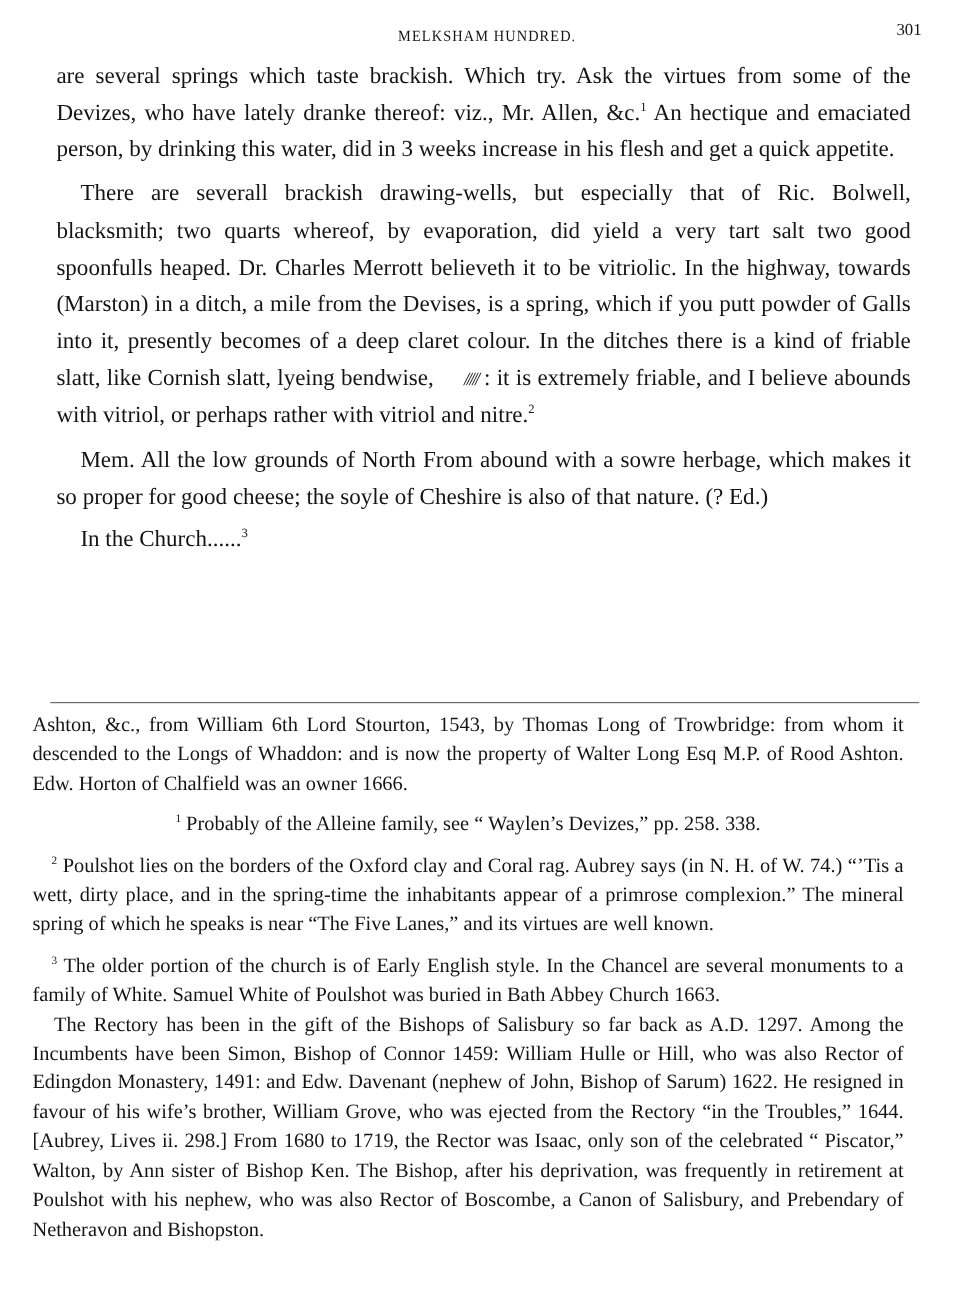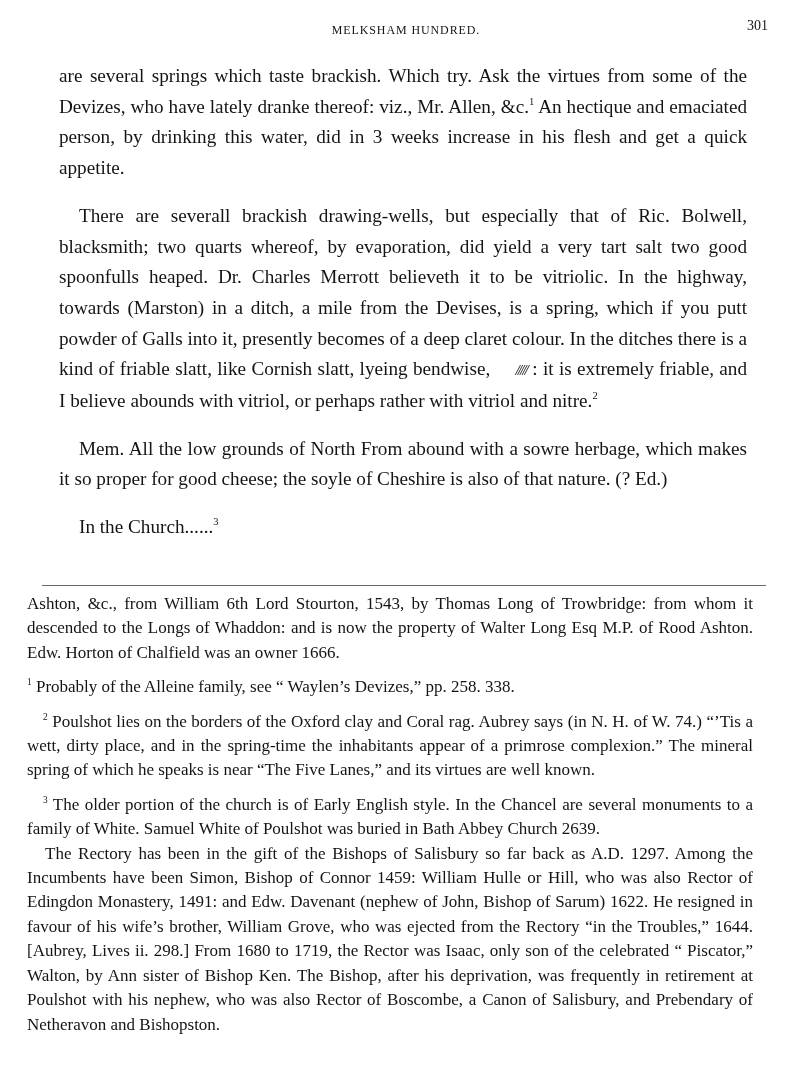--- a/index.html
+++ b/index.html
@@ -18,36 +18,36 @@
       transform: scaleX(0.92);
     }
     .page-num {
       position: absolute; right: 2px; top: 0; font-size: 14px; text-align: center;
     }
     .main {
       position: absolute; top: 44px; left: 42px; width: 722px;
       font-size: 19.2px; line-height: 30.7px;
       text-align: justify;
     }
-    .main p { margin: 17px; }
+    .main p { margin: 5px; }
     .main p.indent { text-indent: 20px; }
     .main p.gap { margin-top: 6px; }
     sup { font-size: 0.55em; vertical-align: 0.75em; line-height: 0; }
     .it { }
     .hatch { display: inline-block; letter-spacing: -2px; font-style: italic; font-size: 0.8em; }
     .rule {
       position: absolute; top: 585px; left: 42px; width: 724px; height: 0;
       border-top: 1px solid #6a6a6a;
     }
     .notes {
       position: absolute; top: 592px; left: 27px; width: 726px;
       font-size: 17px; line-height: 24.4px; text-align: justify;
     }
     .notes p { margin: 0; }
-    .notes p.center { text-align: left; margin-top: 10px; }
+    .notes p.center { text-align: center; margin-top: 10px; }
     .notes p.fn { text-indent: 16px; margin-top: 10px; }
     .notes p.fn-cont { text-indent: 18px; }
   </style>
 </head>
 <body>
 
 <div class="header">
   <div class="running-head">MELKSHAM HUNDRED.</div>
   <div class="page-num">301</div>
 </div>
@@ -58,15 +58,15 @@
   <p class="indent gap"><span class="it">Mem.</span><span> All the low grounds of North From abound with a sowre herbage, which makes it so proper for good cheese; the soyle of Cheshire is also of that nature. </span><span class="it">(? Ed.)</span></p>
   <p class="indent"><span>In the Church......</span><sup>3</sup></p>
 </div>
 
 <div class="rule"></div>
 
 <div class="notes">
   <p>Ashton, &amp;c., from William 6th Lord Stourton, 1543, by Thomas Long of Trowbridge: from whom it descended to the Longs of Whaddon: and is now the property of Walter Long Esq M.P. of Rood Ashton. Edw. Horton of Chalfield was an owner 1666.</p>
   <p class="center"><sup>1</sup><span> Probably of the Alleine family, see “ Waylen’s Devizes,” pp. 258. 338.</span></p>
   <p class="fn"><sup>2</sup><span> Poulshot lies on the borders of the Oxford clay and Coral rag. Aubrey says (in N. H. of W. 74.) “’Tis a wett, dirty place, and in the spring-time the inhabitants appear of a primrose complexion.” The mineral spring of which he speaks is near “The Five Lanes,” and its virtues are well known.</span></p>
-  <p class="fn"><sup>3</sup><span> The older portion of the church is of Early English style. In the Chancel are several monuments to a family of White. Samuel White of Poulshot was buried in Bath Abbey Church 2639.</span></p>
+  <p class="fn"><sup>3</sup><span> The older portion of the church is of Early English style. In the Chancel are several monuments to a family of White. Samuel White of Poulshot was buried in Bath Abbey Church 1663.</span></p>
   <p class="fn-cont">The Rectory has been in the gift of the Bishops of Salisbury so far back as A.D. 1297. Among the Incumbents have been Simon, Bishop of Connor 1459: William Hulle or Hill, who was also Rector of Edingdon Monastery, 1491: and Edw. Davenant (nephew of John, Bishop of Sarum) 1622. He resigned in favour of his wife’s brother, William Grove, who was ejected from the Rectory “in the Troubles,” 1644. [Aubrey, Lives ii. 298.] From 1680 to 1719, the Rector was Isaac, only son of the celebrated “ Piscator,” Walton, by Ann sister of Bishop Ken. The Bishop, after his deprivation, was frequently in retirement at Poulshot with his nephew, who was also Rector of Boscombe, a Canon of Salisbury, and Prebendary of Netheravon and Bishopston.</p>
 </div>
 
 </body></html>

